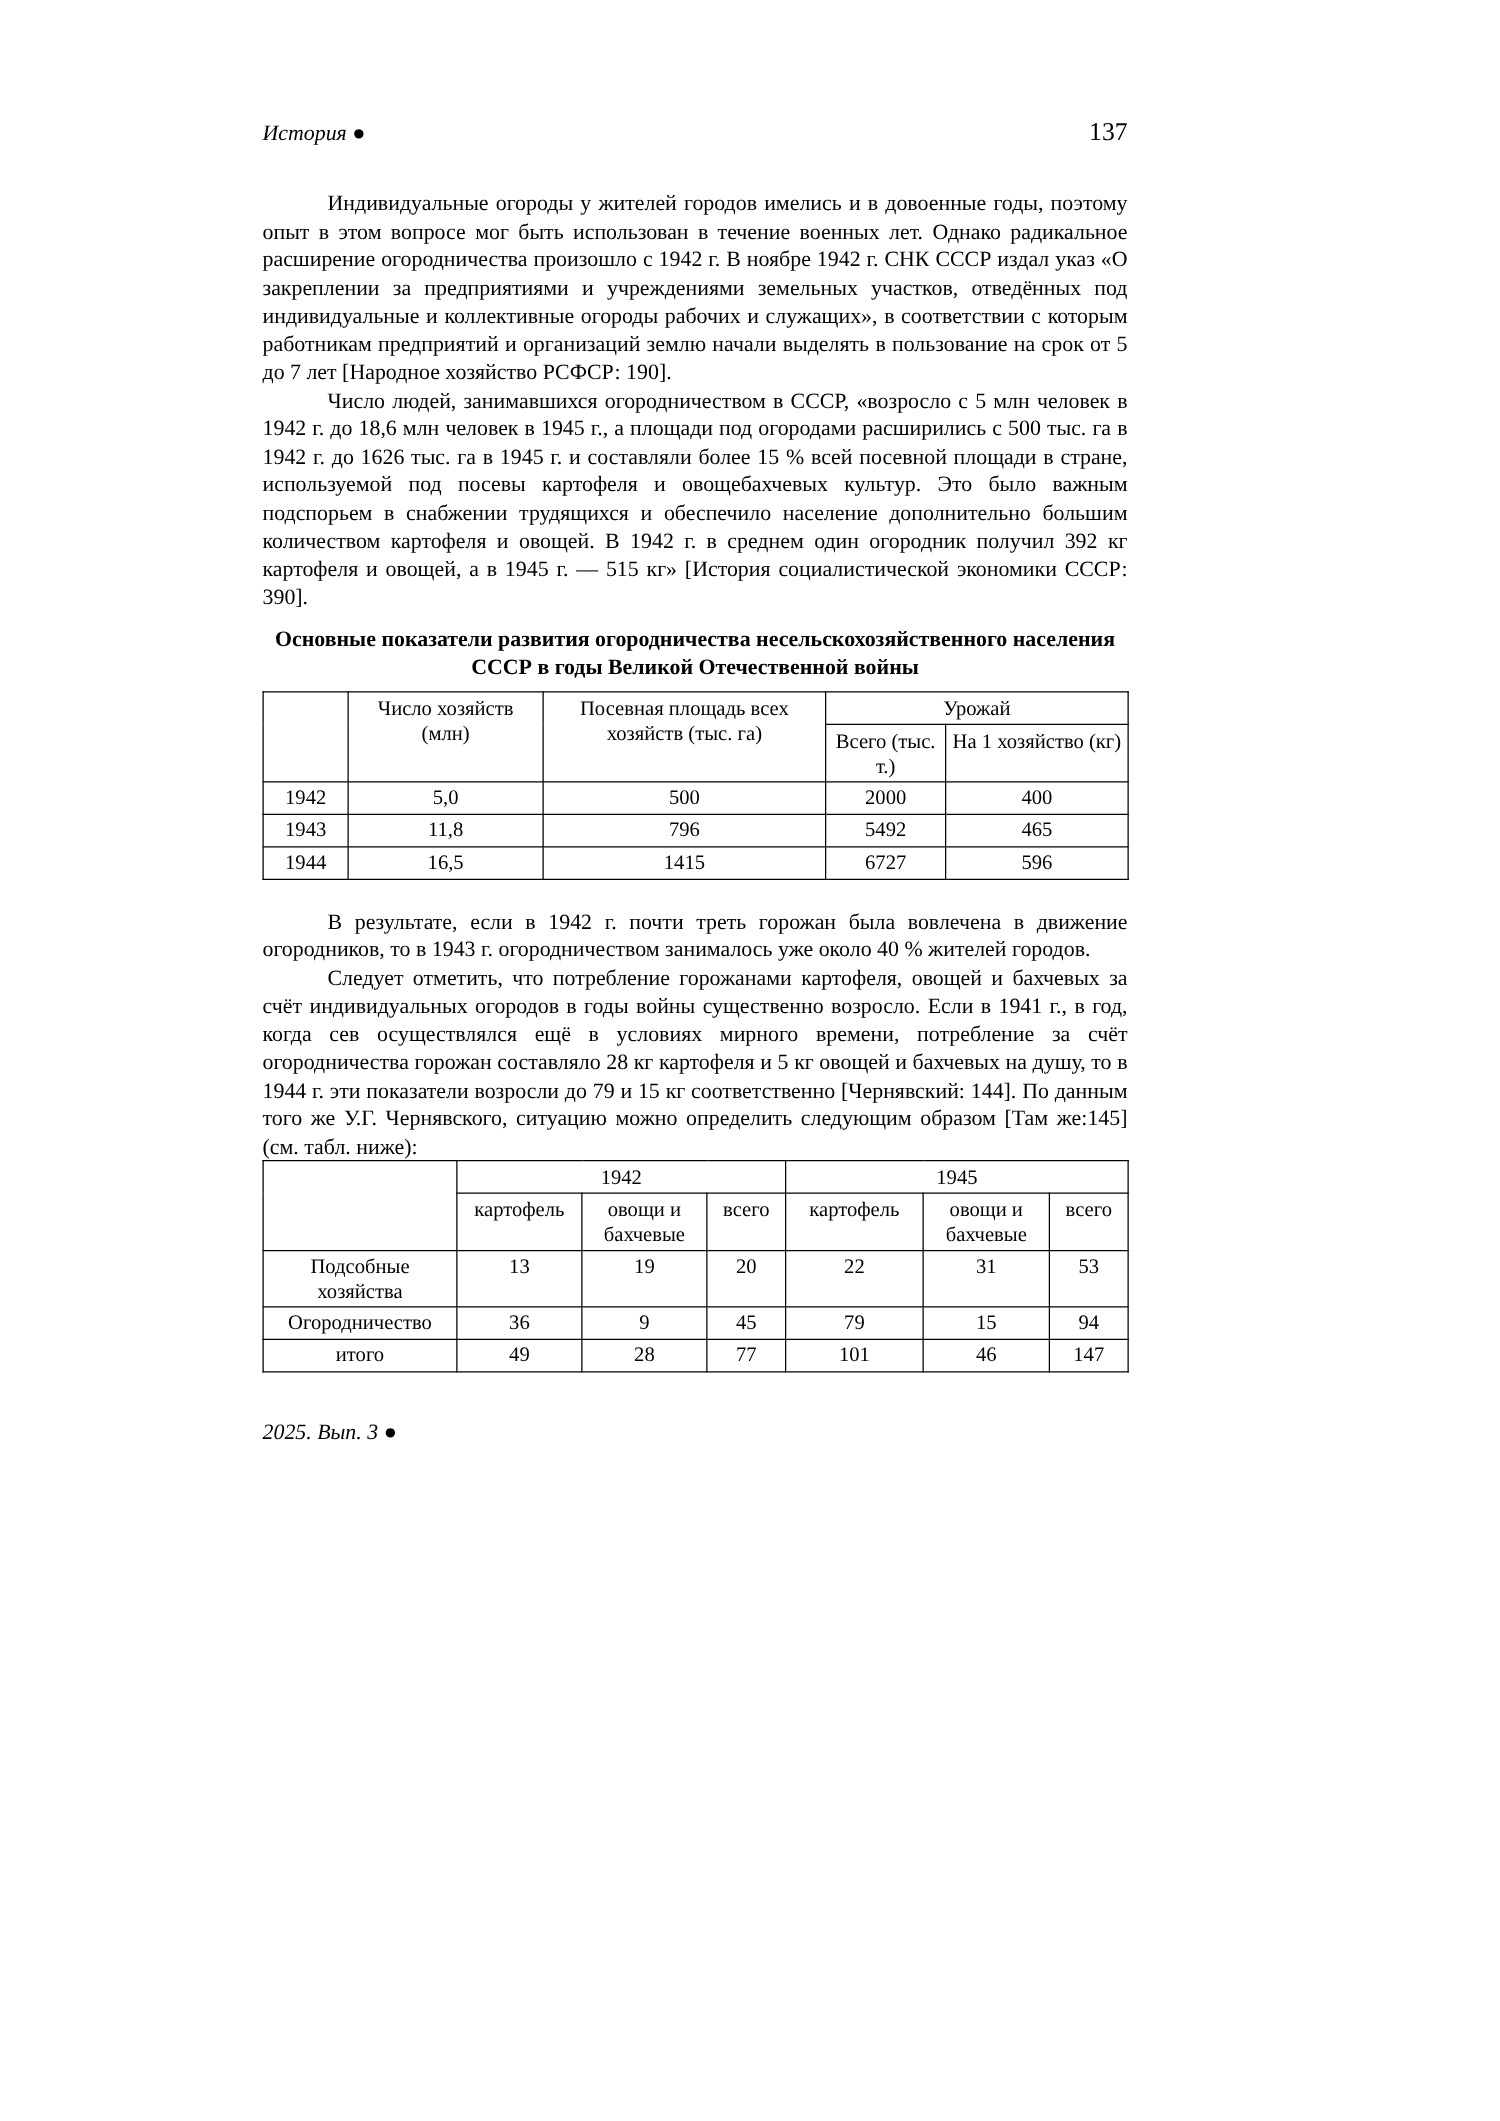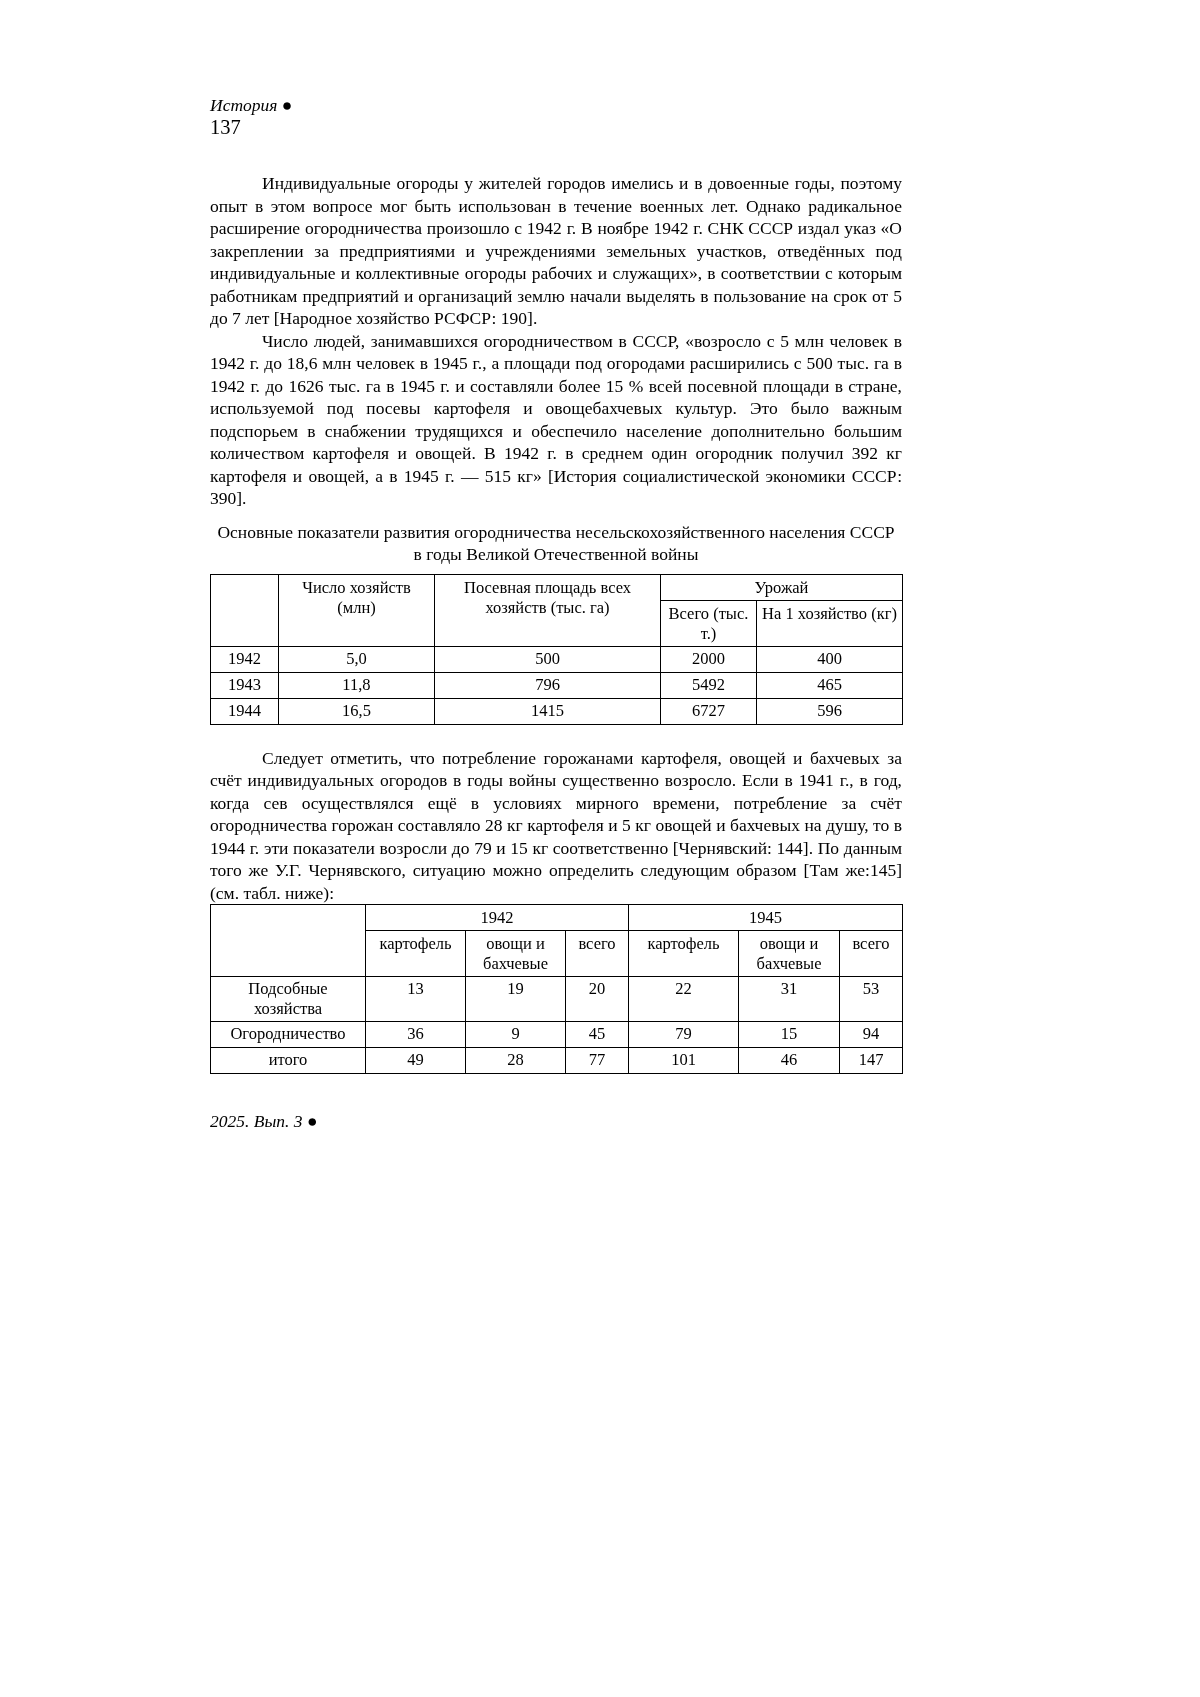--- a/index.html
+++ b/index.html
@@ -16,40 +16,39 @@
     position: absolute;
     left: 210px;
     top: 95px;
     width: 692px;
   }
   .page-head {
     display: flex;
     justify-content: space-between;
     align-items: baseline;
     margin-bottom: 33px;
-    flex-direction: column;
   }
   .section-title {
     font-style: italic;
     font-size: 17.5px;
   }
   .page-number {
     font-size: 20.5px;
   }
   p.body {
     margin: 0;
     font-size: 17.5px;
     line-height: 22.5px;
     text-align: justify;
     text-indent: 52px;
     hyphens: auto;
   }
   p.body.first { text-indent: 0; }
   .caption {
-    font-weight: normal;
+    font-weight: bold;
     font-size: 17.5px;
     line-height: 22px;
     text-align: center;
     margin: 11px 4px 9px 4px;
   }
   table {
     border-collapse: collapse;
     table-layout: fixed;
     width: 692px;
     font-size: 16.5px;
@@ -127,20 +126,21 @@
         <tr>
           <td>1944</td>
           <td>16,5</td>
           <td>1415</td>
           <td>6727</td>
           <td>596</td>
         </tr>
       </tbody>
     </table>
 
+    <p class="body">В результате, если в 1942 г. почти треть горожан была вовлечена в движение огородников, то в 1943 г. огородничеством занималось уже около 40 % жителей городов.</p>
     <p class="body">Следует отметить, что потребление горожанами картофеля, овощей и бахчевых за счёт индивидуальных огородов в годы войны существенно возросло. Если в 1941 г., в год, когда сев осуществлялся ещё в условиях мирного времени, потребление за счёт огородничества горожан составляло 28 кг картофеля и 5 кг овощей и бахчевых на душу, то в 1944 г. эти показатели возросли до 79 и 15 кг соответственно [Чернявский: 144]. По данным того же У.Г. Чернявского, ситуацию можно определить следующим образом [Там же:145] (см. табл. ниже):</p>
 
 
     <table class="t2">
       <colgroup>
         <col style="width:155px">
           <col style="width:100px">
           <col style="width:100px">
           <col style="width:63px">
           <col style="width:110px">

